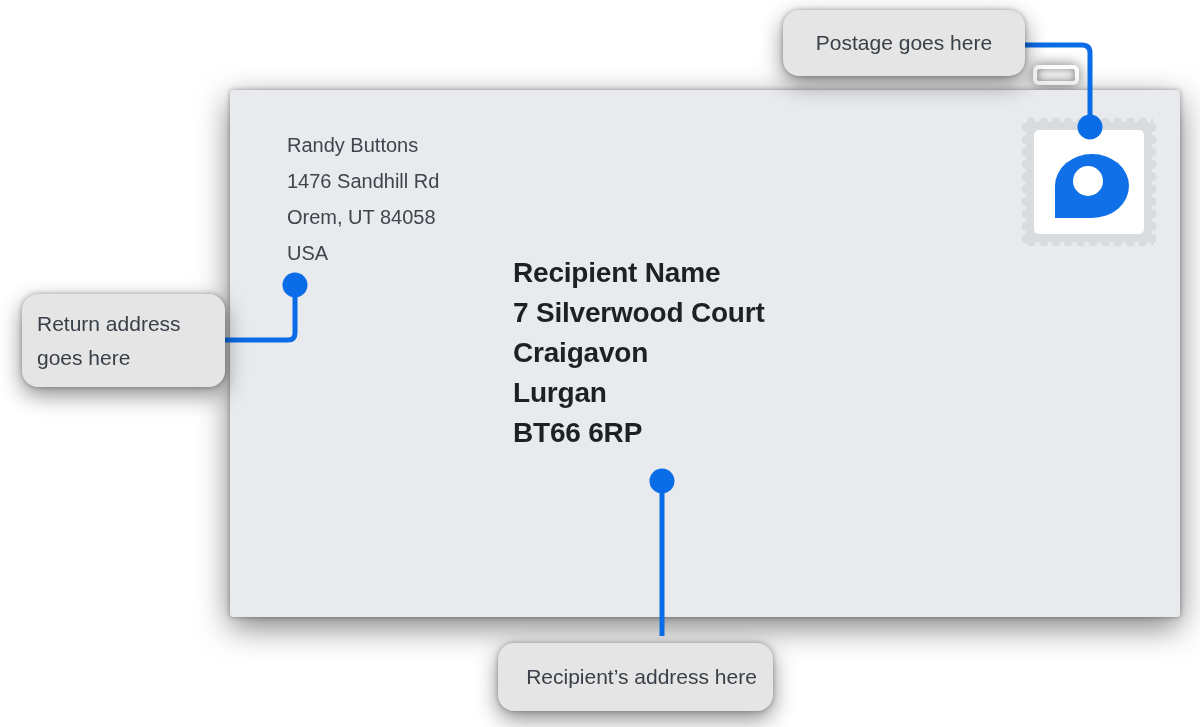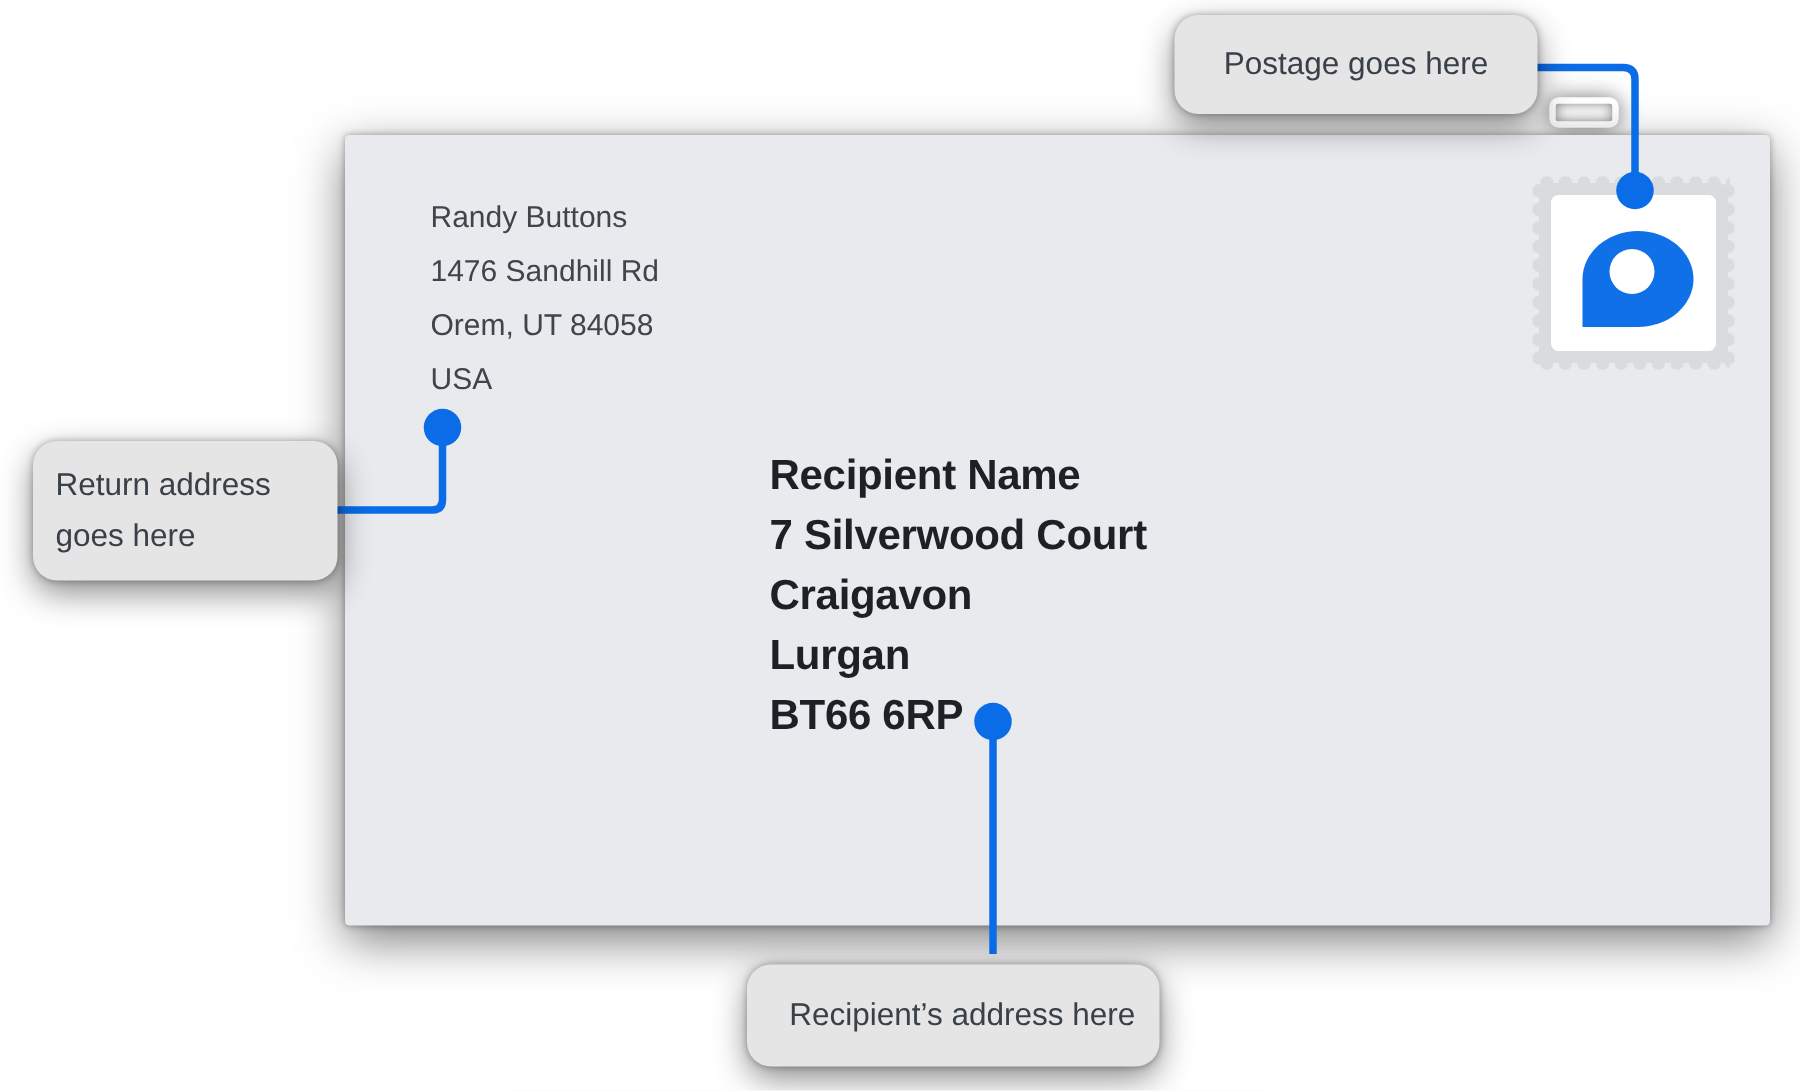--- a/index.html
+++ b/index.html
@@ -44,21 +44,20 @@
   }
 
   .recipient-address {
     position: absolute;
     left: 283px; top: 163px;
     font-size: 28px;
     line-height: 40px;
     font-weight: 700;
     letter-spacing: -0.2px;
     color: var(--recipient-text);
-    margin-top: 44px;
   }
 
   
   .stamp {
     position: absolute;
     left: 792px; top: 28px;
     width: 134px; height: 128px;
   }
   .stamp-base {
     position: absolute;

